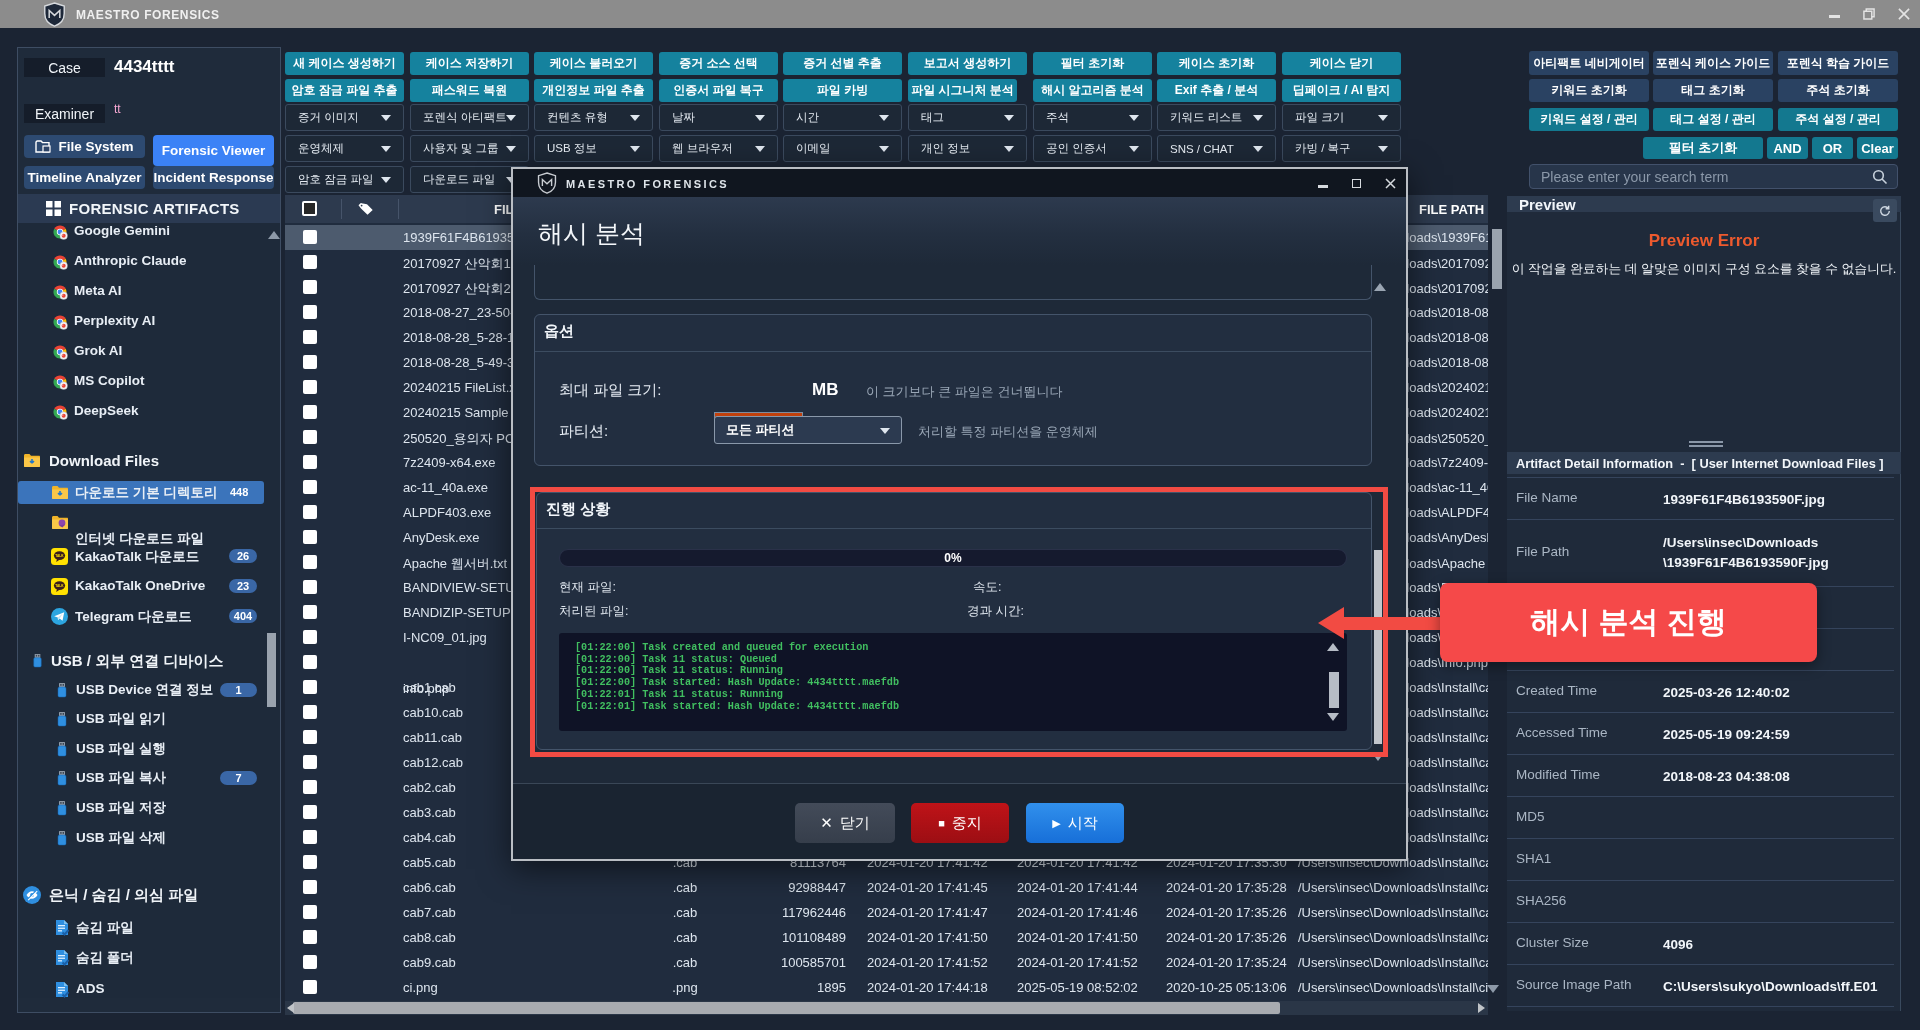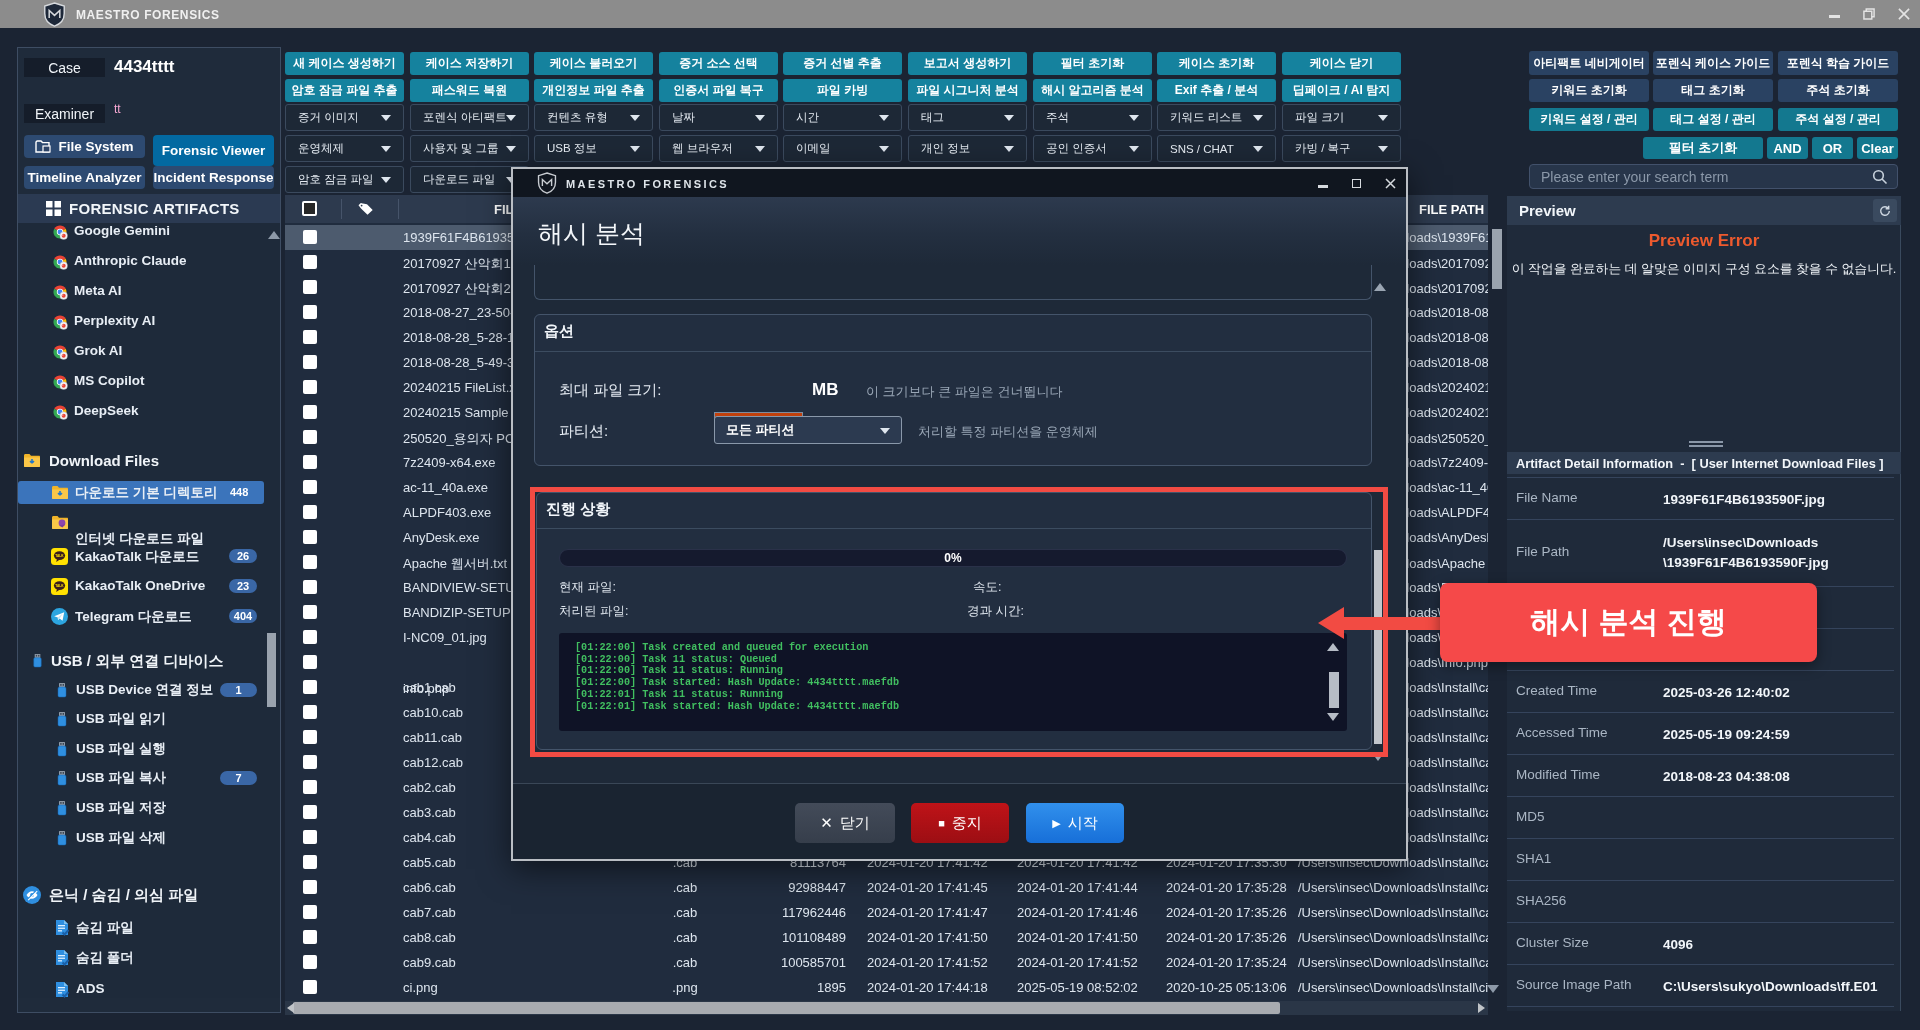--- a/index.html
+++ b/index.html
@@ -43,21 +43,21 @@
 <div class="a" style="left:24px;top:58px;width:81px;height:19px;background:#151d2a;color:#f0f4f8;font-size:14px;display:flex;align-items:center;justify-content:center;">Case</div>
 <div class="a" style="left:114px;top:57px;color:#fff;font-size:17px;font-weight:bold;">4434tttt</div>
 <div class="a" style="left:24px;top:104px;width:81px;height:19px;background:#151d2a;color:#f0f4f8;font-size:14px;display:flex;align-items:center;justify-content:center;">Examiner</div>
 <div class="a" style="left:114px;top:102px;color:#f9a8d4;font-size:12px;font-weight:normal;">tt</div>
 <div class="a btn" style="left:24px;top:135px;width:121px;height:23px;background:#2d4a71;font-size:13.5px;border-radius:4px;">
  <svg width="17" height="14" viewBox="0 0 17 14" style="margin-right:6px;">
       <path d="M1 2.5 C1 1.7 1.6 1 2.4 1 H6 L7.5 2.6 H14 V12 H1 Z" fill="none" stroke="#fff" stroke-width="1.4"></path>
       <rect x="8" y="6" width="7" height="6" fill="#2c4366" stroke="#fff" stroke-width="1.2"></rect>
     </svg>
  File System</div>
-<div class="a btn" style="left:153px;top:135px;width:121px;height:31px;background:#0369a1;font-size:13.5px;border-radius:4px;">Forensic Viewer</div>
+<div class="a btn" style="left:153px;top:135px;width:121px;height:31px;background:#3b82f6;font-size:13.5px;border-radius:4px;">Forensic Viewer</div>
 <div class="a btn" style="left:24px;top:166px;width:121px;height:23px;background:#2d4a71;font-size:13.5px;border-radius:4px;">Timeline Analyzer</div>
 <div class="a btn" style="left:153px;top:166px;width:121px;height:23px;background:#2d4a71;font-size:13.5px;border-radius:4px;">Incident Response</div>
 <div class="a" style="left:18px;top:194px;width:262px;height:29px;background:#2b3a52;display:flex;align-items:center;">
  <svg width="15" height="15" viewBox="0 0 15 15" style="margin-left:28px;">
       <rect width="6.5" height="6.5" fill="#fff"></rect>
       <rect x="8.5" width="6.5" height="6.5" fill="#fff"></rect>
       <rect y="8.5" width="6.5" height="6.5" fill="#fff"></rect>
       <rect x="8.5" y="8.5" width="6.5" height="6.5" fill="#fff"></rect>
     </svg>
  <span style="color:#f2f6fa;font-size:15px;font-weight:bold;margin-left:8px;letter-spacing:0.3px;">FORENSIC ARTIFACTS</span>
@@ -287,21 +287,21 @@
 <div class="a btn teal" style="left:783px;top:52px;width:119px;height:23px;font-size:12px;">증거 선별 추출</div>
 <div class="a btn teal" style="left:908px;top:52px;width:119px;height:23px;font-size:12px;">보고서 생성하기</div>
 <div class="a btn teal" style="left:1033px;top:52px;width:119px;height:23px;font-size:12px;">필터 초기화</div>
 <div class="a btn teal" style="left:1157px;top:52px;width:119px;height:23px;font-size:12px;">케이스 초기화</div>
 <div class="a btn teal" style="left:1282px;top:52px;width:119px;height:23px;font-size:12px;">케이스 닫기</div>
 <div class="a btn teal" style="left:285px;top:79px;width:119px;height:23px;font-size:12px;">암호 잠금 파일 추출</div>
 <div class="a btn teal" style="left:410px;top:79px;width:119px;height:23px;font-size:12px;">패스워드 복원</div>
 <div class="a btn teal" style="left:534px;top:79px;width:119px;height:23px;font-size:12px;">개인정보 파일 추출</div>
 <div class="a btn teal" style="left:659px;top:79px;width:119px;height:23px;font-size:12px;">인증서 파일 복구</div>
 <div class="a btn teal" style="left:783px;top:79px;width:119px;height:23px;font-size:12px;">파일 카빙</div>
-<div class="a btn teal" style="left:908px;top:79px;width:119px;height:23px;font-size:12px;">파일 시그니처 분석</div>
+<div class="a btn teal" style="left:908px;top:79px;width:109px;height:23px;font-size:12px;">파일 시그니처 분석</div>
 <div class="a btn teal" style="left:1033px;top:79px;width:119px;height:23px;font-size:12px;">해시 알고리즘 분석</div>
 <div class="a btn teal" style="left:1157px;top:79px;width:119px;height:23px;font-size:12px;">Exif 추출 / 분석</div>
 <div class="a btn teal" style="left:1282px;top:79px;width:119px;height:23px;font-size:12px;">딥페이크 / AI 탐지</div>
 <div class="a drop" style="left:285px;top:104px;width:119px;height:27px;">증거 이미지<span class="car"></span></div>
 <div class="a drop" style="left:410px;top:104px;width:119px;height:27px;">포렌식 아티팩트<span class="car"></span></div>
 <div class="a drop" style="left:534px;top:104px;width:119px;height:27px;">컨텐츠 유형<span class="car"></span></div>
 <div class="a drop" style="left:659px;top:104px;width:119px;height:27px;">날짜<span class="car"></span></div>
 <div class="a drop" style="left:783px;top:104px;width:119px;height:27px;">시간<span class="car"></span></div>
 <div class="a drop" style="left:908px;top:104px;width:119px;height:27px;">태그<span class="car"></span></div>
 <div class="a drop" style="left:1033px;top:104px;width:119px;height:27px;">주석<span class="car"></span></div>
@@ -504,21 +504,21 @@
     <div class="cell" style="left:881px;top:785px;">2020-10-25 05:13:06</div>
     <div class="cell" style="left:1013px;top:785px;">/Users\insec\Downloads\Install\ci.png</div>
   </div>
 <div class="a" style="left:1492px;top:229px;width:10px;height:60px;background:#9aa3ae;"></div>
 <div class="a" style="left:285px;top:1001px;width:1203px;height:14px;background:#2a3647;"></div>
 <div class="a" style="left:293px;top:1002px;width:987px;height:12px;background:#a8abb0;border-radius:2px;"></div>
 <div class="a" style="left:287px;top:1003px;width:0;height:0;border-top:5px solid transparent;border-bottom:5px solid transparent;border-right:7px solid #c0c4c8;"></div>
 <div class="a" style="left:1478px;top:1003px;width:0;height:0;border-top:5px solid transparent;border-bottom:5px solid transparent;border-left:7px solid #c0c4c8;"></div>
 <div class="a" style="left:1487px;top:985px;width:0;height:0;border-left:6px solid transparent;border-right:6px solid transparent;border-top:8px solid #8d99a8;"></div>
 <div class="a" style="left:1507px;top:196px;width:394px;height:815px;background:#1f2a3a;border-right:1px solid #3a4a5e;"></div>
-<div class="a" style="left:1507px;top:196px;width:394px;height:29px;background:#2d3b4f;display:flex;align-items:center;">
+<div class="a" style="left:1507px;top:196px;width:394px;height:16px;background:#2d3b4f;display:flex;align-items:center;">
     <span style="color:#f2f6fa;font-size:15px;font-weight:bold;margin-left:12px;">Preview</span>
   </div>
 <div class="a" style="left:1873px;top:199px;width:24px;height:23px;background:#3a4a5f;border-radius:3px;display:flex;align-items:center;justify-content:center;">
     <svg width="12" height="12" viewBox="0 0 12 12">
       <path d="M9.5 3.5 A4.3 4.3 0 1 0 10.3 6" fill="none" stroke="#cfd8e2" stroke-width="1.4"></path>
       <path d="M9.7 0.8 L9.7 3.8 L6.7 3.8" fill="none" stroke="#cfd8e2" stroke-width="1.4"></path>
     </svg>
   </div>
 <div class="a" style="left:1507px;top:231px;width:394px;color:#ee5a2e;font-size:17px;font-weight:bold;text-align:center;">Preview Error</div>
 <div class="a" style="left:1507px;top:261px;width:394px;color:#f0f4f8;font-size:12.8px;text-align:center;white-space:nowrap;">이 작업을 완료하는 데 알맞은 이미지 구성 요소를 찾을 수 없습니다.</div>

